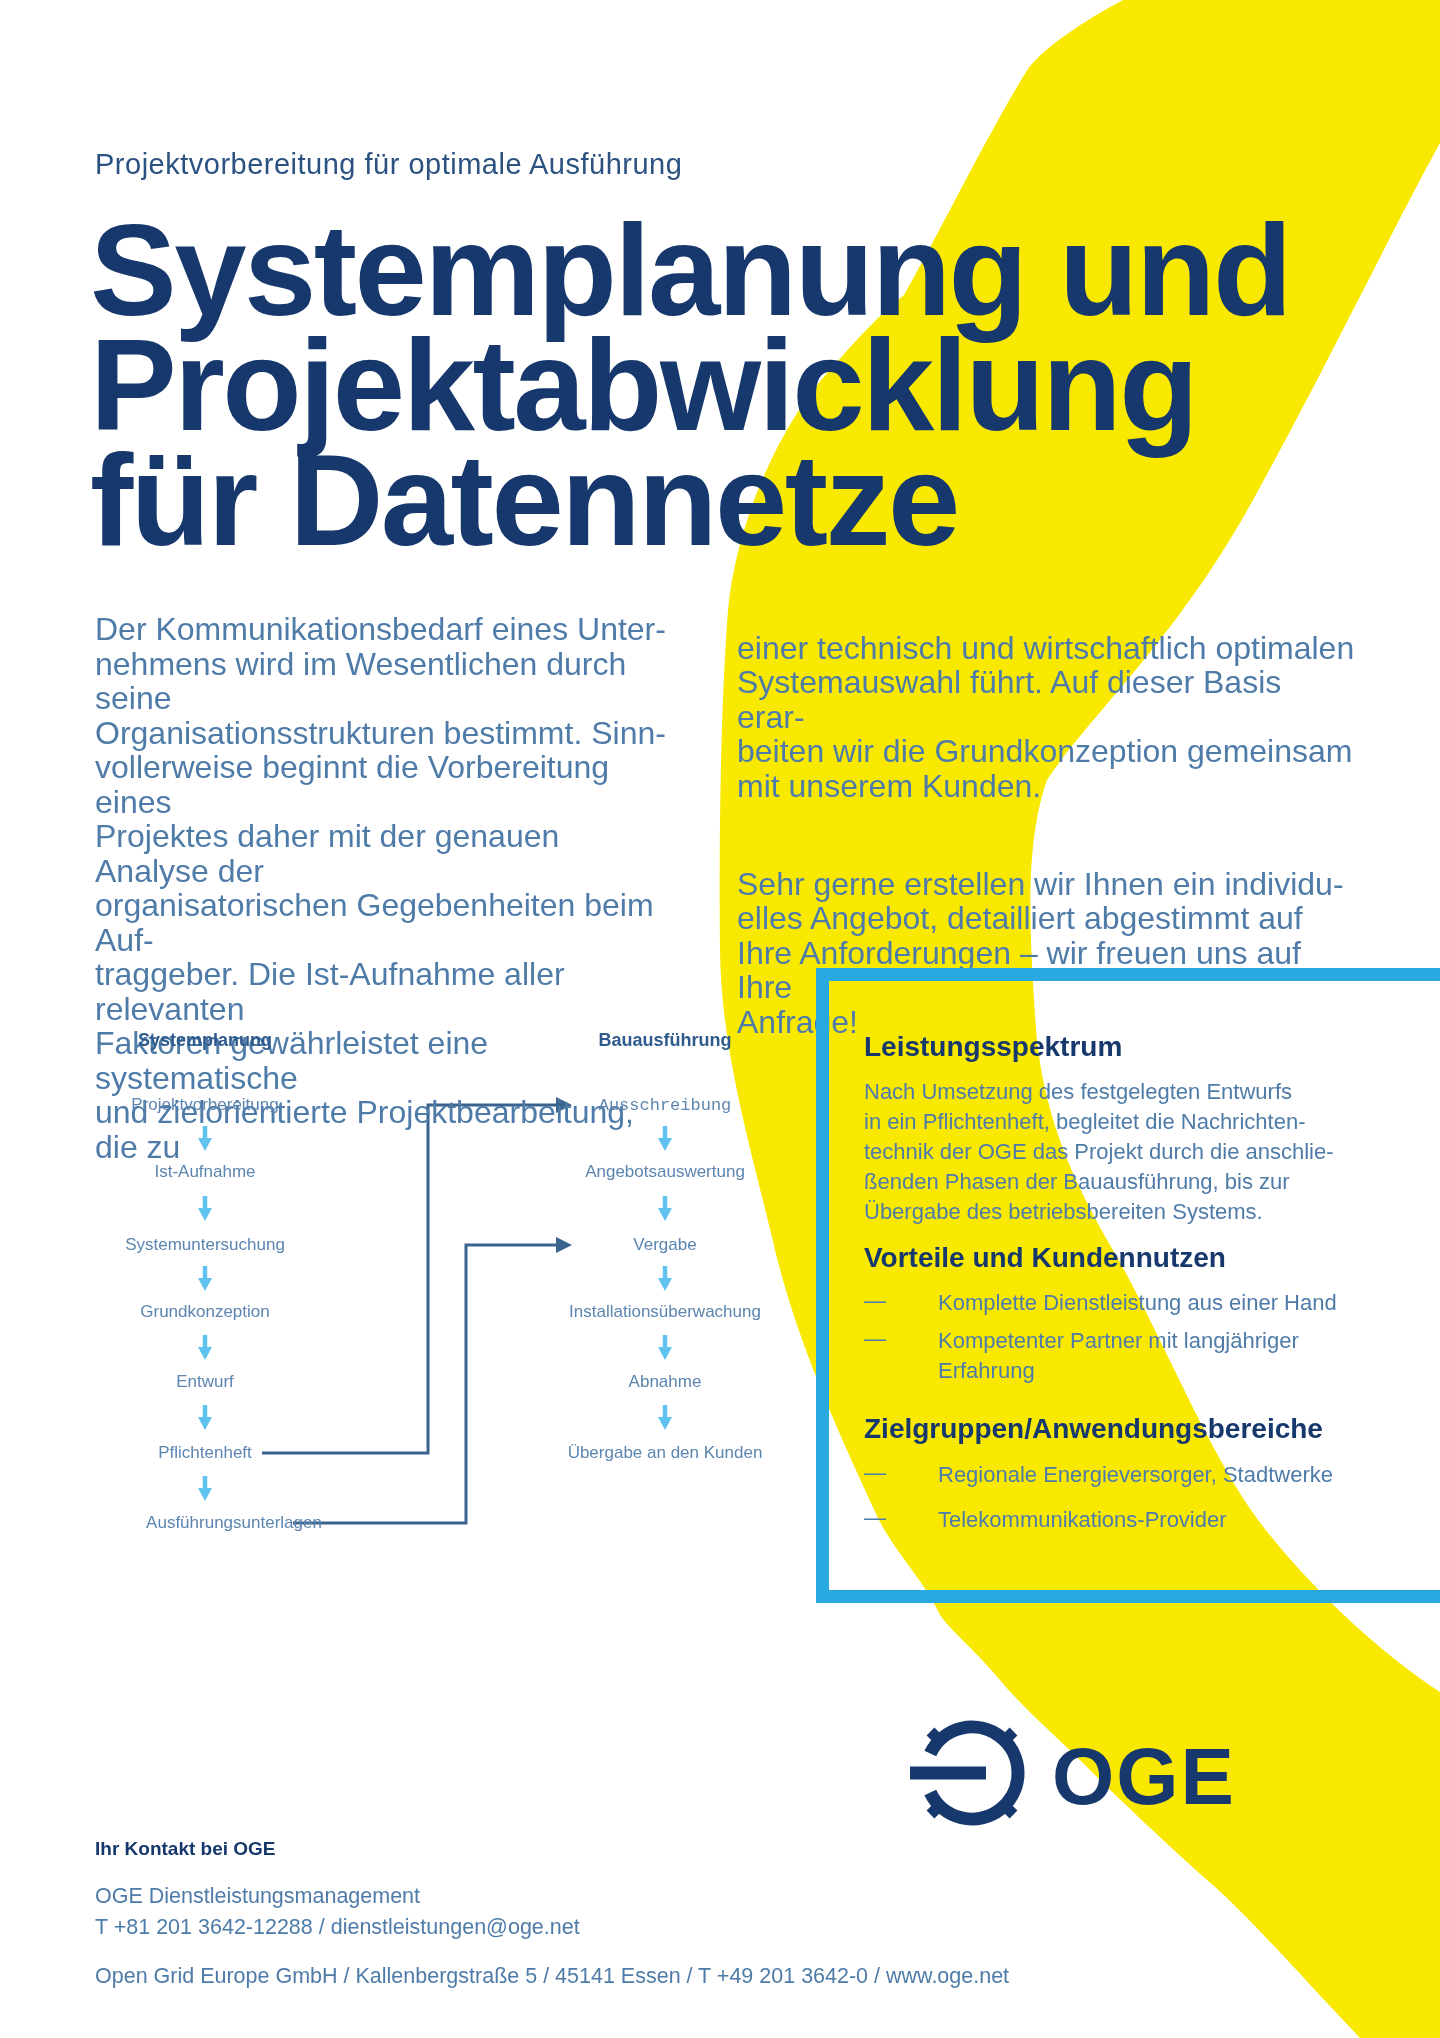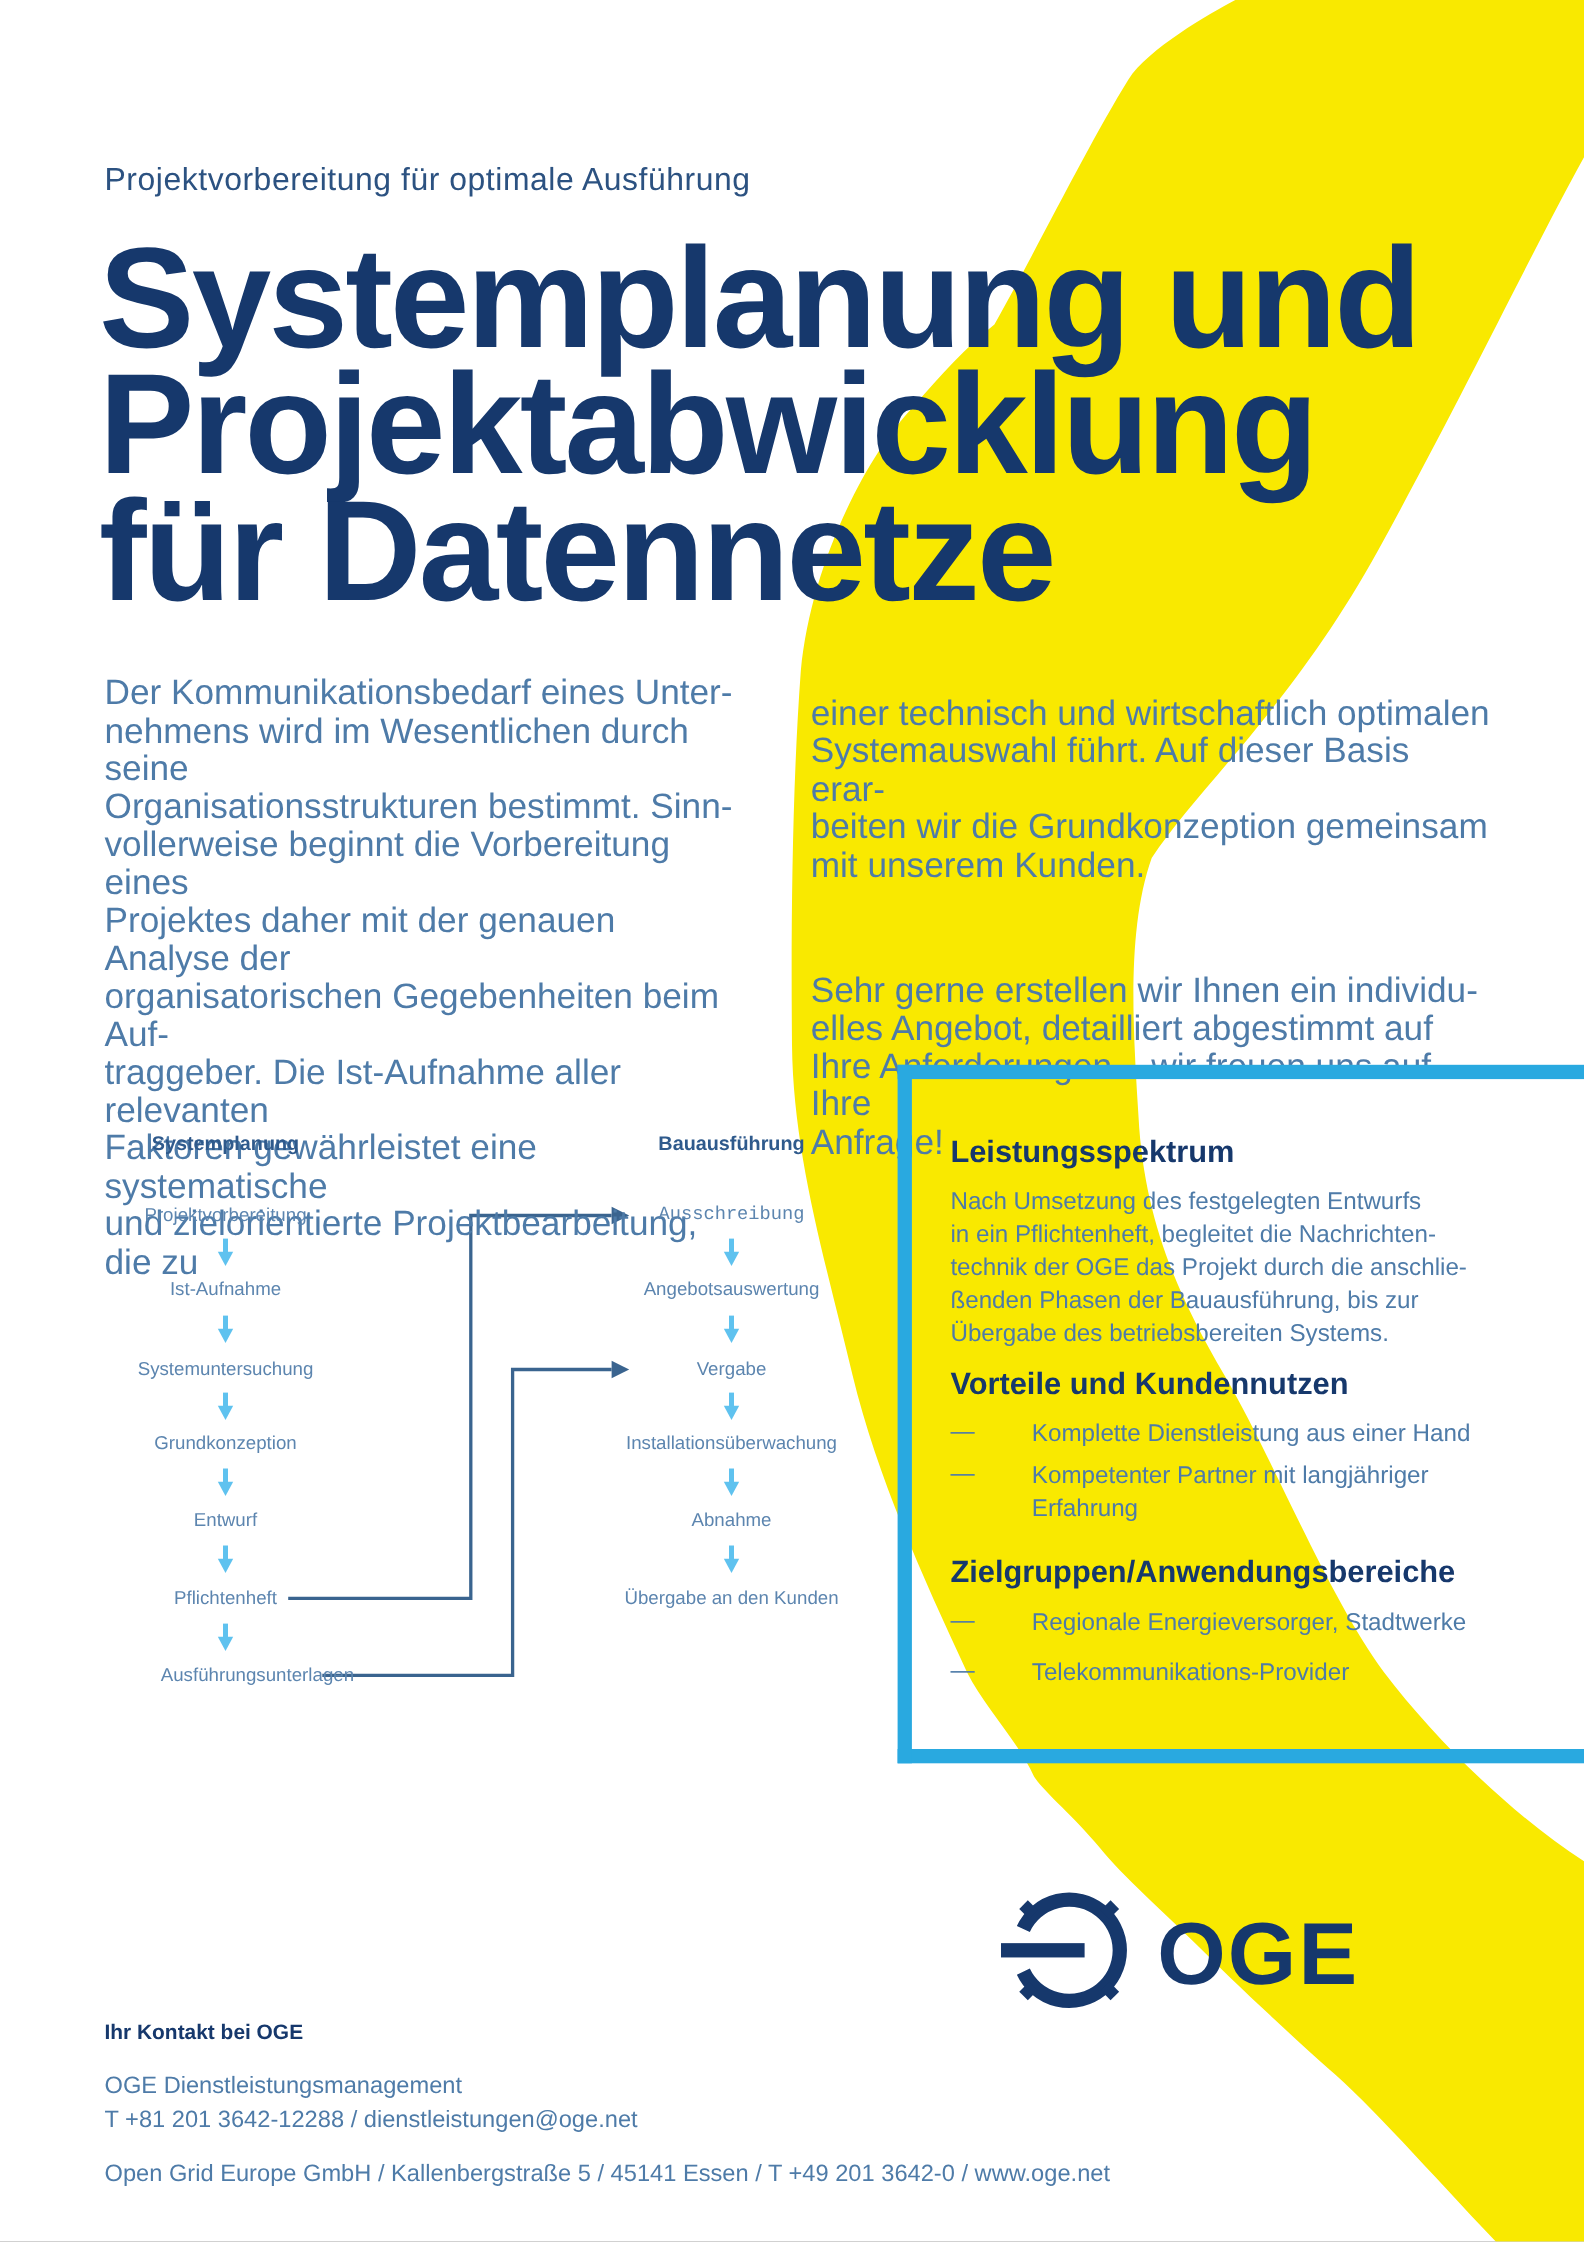--- a/index.html
+++ b/index.html
@@ -6,21 +6,21 @@
   .page{position:relative;width:1440px;height:2038px;background:#ffffff;overflow:hidden;
         font-family:"Liberation Sans", sans-serif;margin:0 auto;}
   .abs{position:absolute;}
   svg.bg{position:absolute;left:0;top:0;}
   .eyebrow{left:95px;top:148px;font-size:29px;letter-spacing:.5px;color:#2c5281;}
   .title{left:90px;top:213px;font-size:130px;line-height:115px;font-weight:bold;
          letter-spacing:-2.5px;color:#16386c;white-space:pre-line;}
   .col{font-size:32px;line-height:34.5px;color:#4e7ba8;white-space:pre-line;}
   .col-left{left:95px;top:612px;width:580px;}
   .col-right{left:737px;top:596px;width:620px;}
-  .col-right .p2{margin-top:45px;}
+  .col-right .p2{margin-top:29px;}
   .flow-head{font-size:18px;font-weight:bold;color:#2f5a8c;}
   .flow-item{font-size:17px;color:#5c85af;}
   .flow-node{transform:translate(-50%,-50%);white-space:nowrap;}
   .infobox{left:816px;top:968px;width:624px;height:635px;box-sizing:border-box;
            border-top:13px solid #29a9e0;border-left:13px solid #29a9e0;border-bottom:13px solid #29a9e0;}
   .box-h{left:864px;font-size:28px;font-weight:bold;color:#16386c;white-space:nowrap;}
   .box-p{left:864px;font-size:22px;line-height:30px;color:#4e7ba8;white-space:pre-line;width:500px;}
   .bullet-dash{left:864px;font-size:22px;color:#4e7ba8;}
   .bullet-text{left:938px;font-size:22px;line-height:30px;color:#4e7ba8;white-space:pre-line;width:440px;}
   .logo-text{left:1052px;top:1731px;font-size:80px;font-weight:bold;color:#16386c;letter-spacing:2px;}

